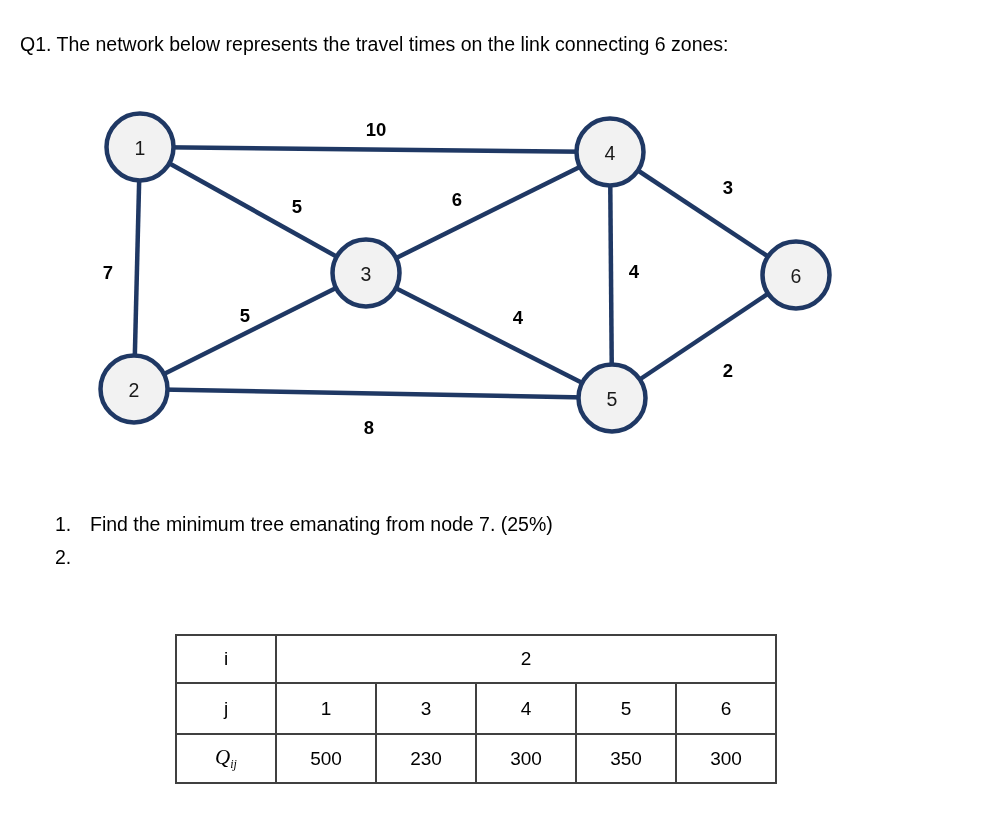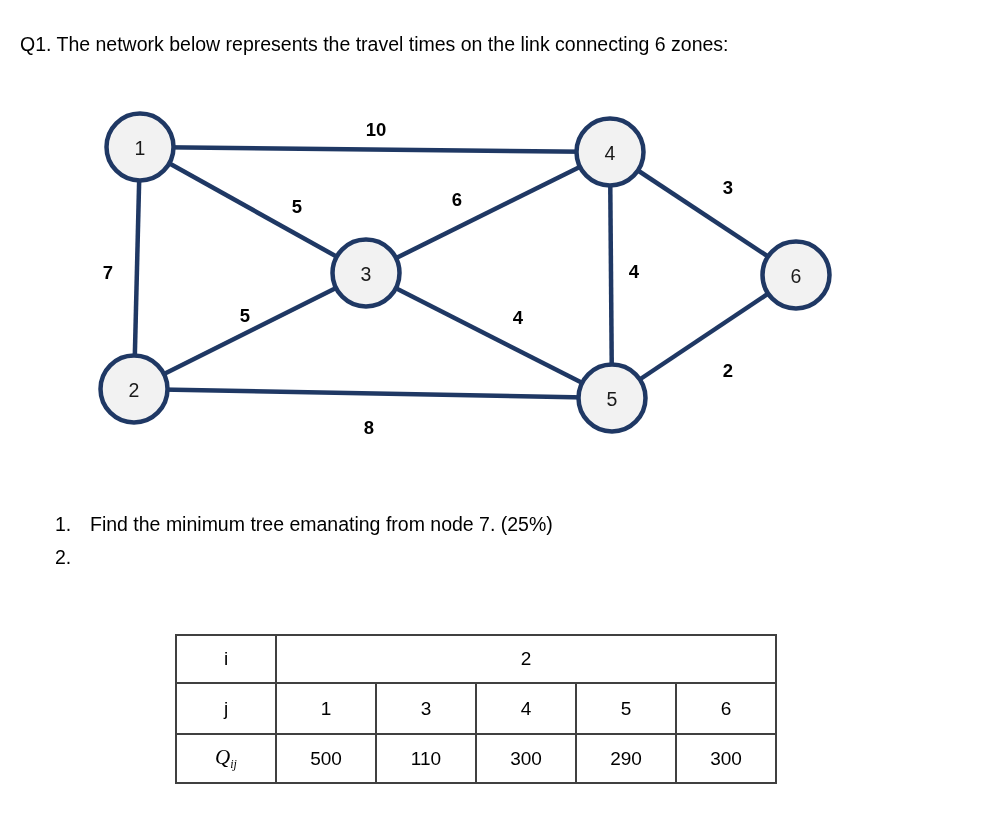--- a/index.html
+++ b/index.html
@@ -156,21 +156,21 @@
       <td>j</td>
       <td>1</td>
       <td>3</td>
       <td>4</td>
       <td>5</td>
       <td>6</td>
     </tr>
     <tr class="row-q">
       <td><span class="qsym">Q</span><span class="qsub">ij</span></td>
       <td>500</td>
-      <td>110</td>
+      <td>230</td>
       <td>300</td>
-      <td>290</td>
+      <td>350</td>
       <td>300</td>
     </tr>
   </tbody>
     </table>
 
 </div>
 
 </body></html>

